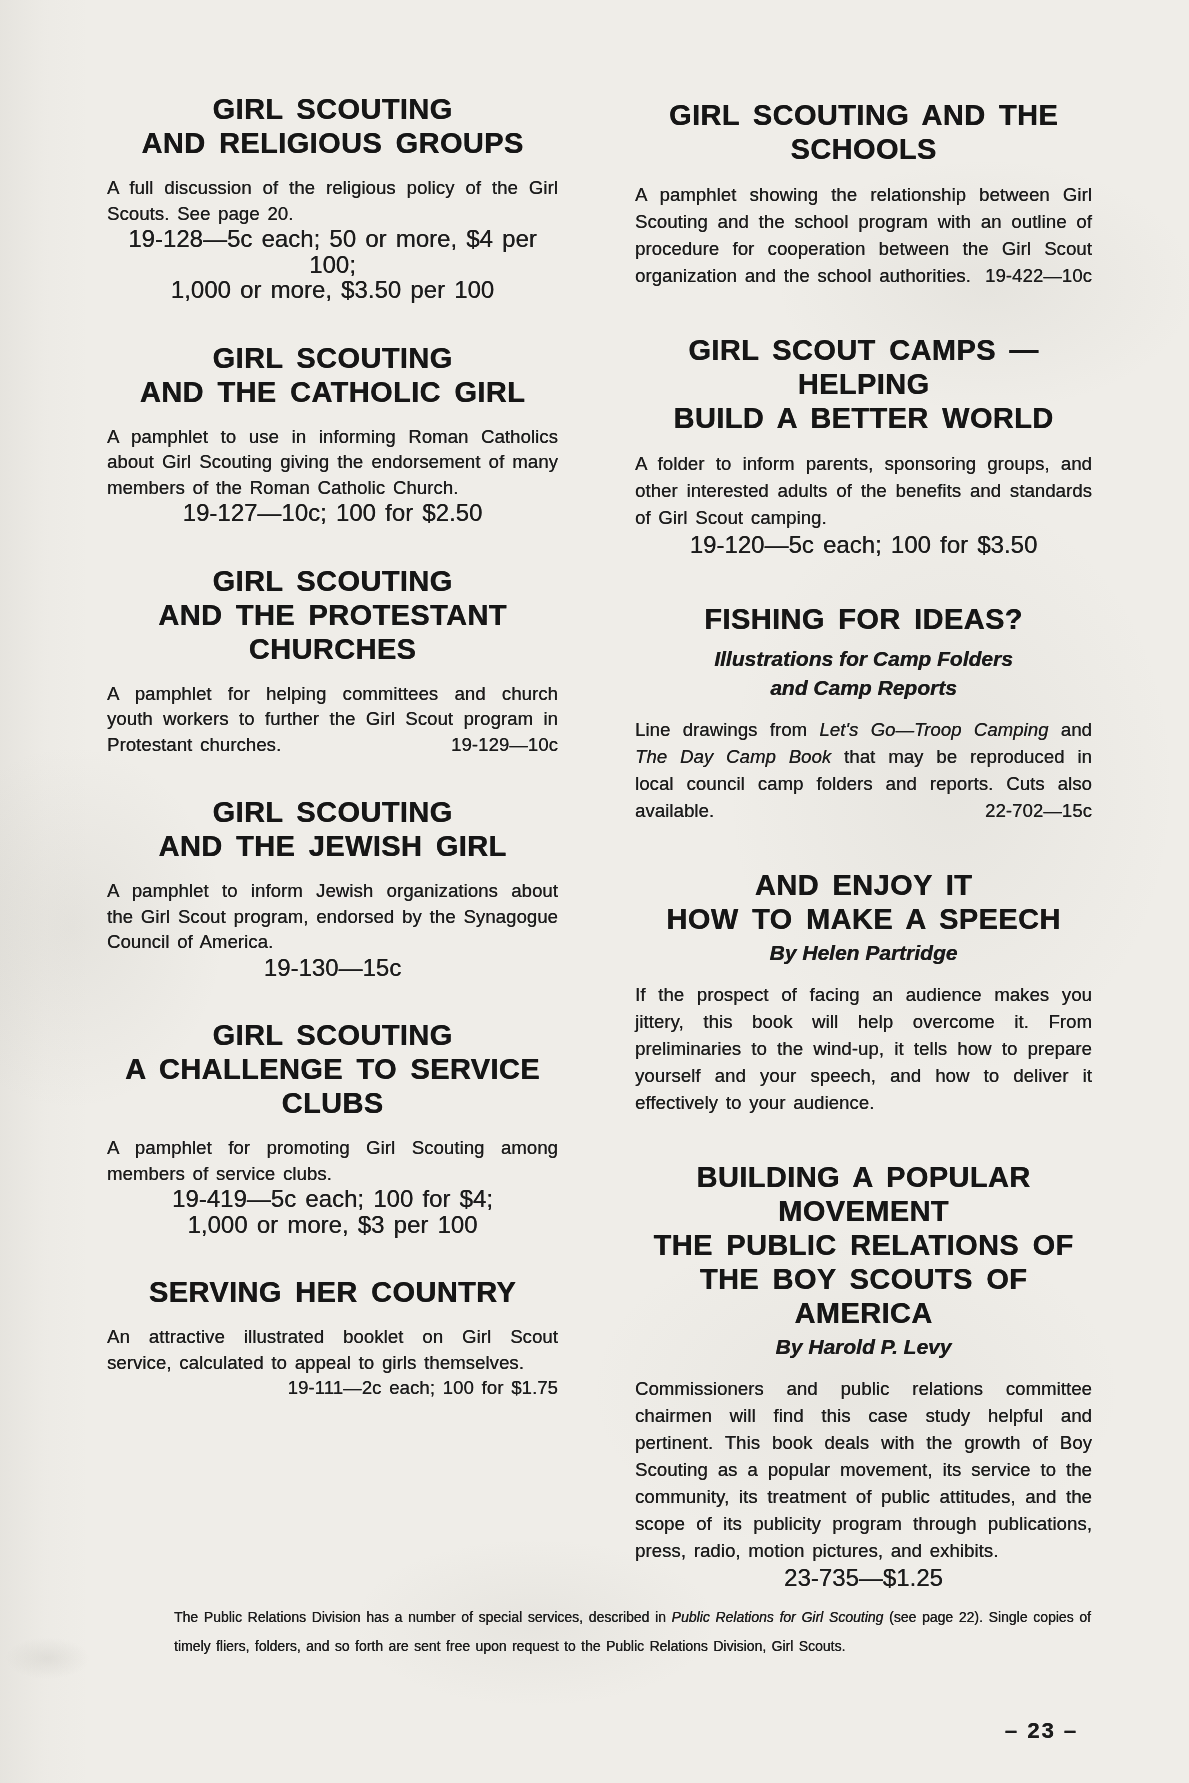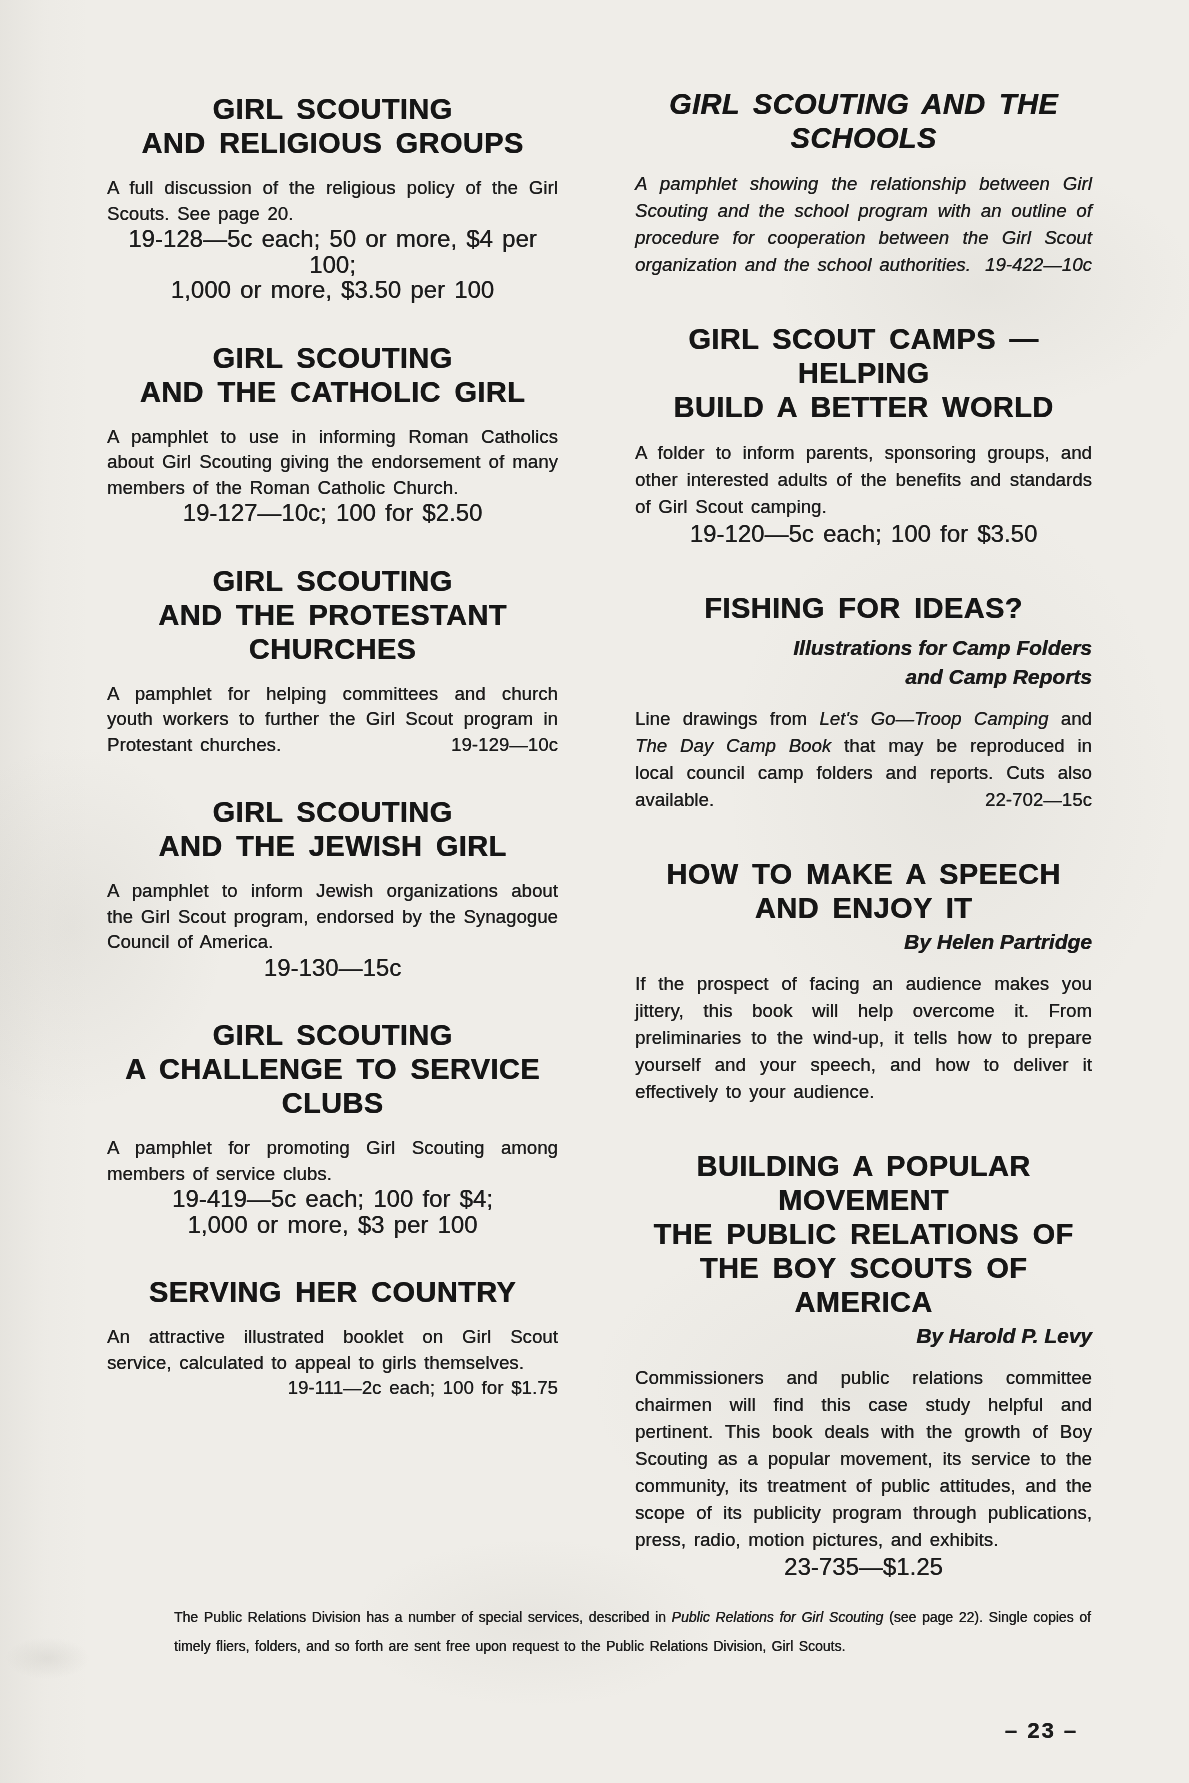--- a/index.html
+++ b/index.html
@@ -21,33 +21,33 @@
       linear-gradient(90deg, rgba(120,118,108,0.08), rgba(120,118,108,0.02) 45px, rgba(0,0,0,0) 90px),
       #efede8;
   }
   .col { position:absolute; }
   .col-left  { left:107px; top:92px;  width:451px; }
   .col-right { left:635px; top:86px;  width:457px; }
 
   .section { margin-top:38px; }
   .col .section:first-child { margin-top:0; }
   .col-right .section { margin-top:44px; }
-  .col-right .section:first-child { margin-top:1px;font-style:italic; }
+  .col-right .section:first-child { margin-top:12px; }
 
   .heading {
     text-align:center; font-weight:bold;
     font-size:29px; line-height:34px;
     letter-spacing:0.4px; word-spacing:5px;
     margin-bottom:15px; color:#161616;
     text-shadow:0.35px 0 0 currentColor;
   }
   .heading.tight { margin-bottom:8px; }
 
   .subtitle, .byline {
-    text-align:right; font-weight:bold; font-style:italic;
+    text-align:center; font-weight:bold; font-style:italic;
     font-size:21px; line-height:29px; color:#1a1a1a;
     text-shadow:0.25px 0 0 currentColor;
   }
   .subtitle-block { margin-bottom:14px; }
   .byline { margin-top:-6px; margin-bottom:14px; }
 
   .body {
     font-size:18.5px; line-height:25.5px;
     text-align:justify; word-spacing:2.5px; letter-spacing:0.1px;
     text-shadow:0.2px 0 0 currentColor;
@@ -163,22 +163,22 @@
       </div>
       <div class="subtitle-block">
         <div class="subtitle">Illustrations for Camp Folders</div>
         <div class="subtitle">and Camp Reports</div>
       </div>
       <p class="body"><span>Line drawings from </span><span class="it">Let's Go—Troop Camping</span><span> and </span><span class="it">The Day Camp Book</span><span> that may be reproduced in local council camp folders and reports. Cuts also available.</span><span class="fprice">22-702—15c</span></p>
     </div>
 
     <div class="section">
       <div class="heading tight">
+        <div>AND ENJOY IT</div>
         <div>HOW TO MAKE A SPEECH</div>
-        <div>AND ENJOY IT</div>
       </div>
       <div class="byline">By Helen Partridge</div>
       <p class="body">If the prospect of facing an audience makes you jittery, this book will help overcome it. From preliminaries to the wind-up, it tells how to prepare yourself and your speech, and how to deliver it effectively to your audience.</p>
     </div>
 
     <div class="section">
       <div class="heading tight">
         <div>BUILDING A POPULAR MOVEMENT</div>
         <div>THE PUBLIC RELATIONS OF</div>
         <div>THE BOY SCOUTS OF AMERICA</div>

